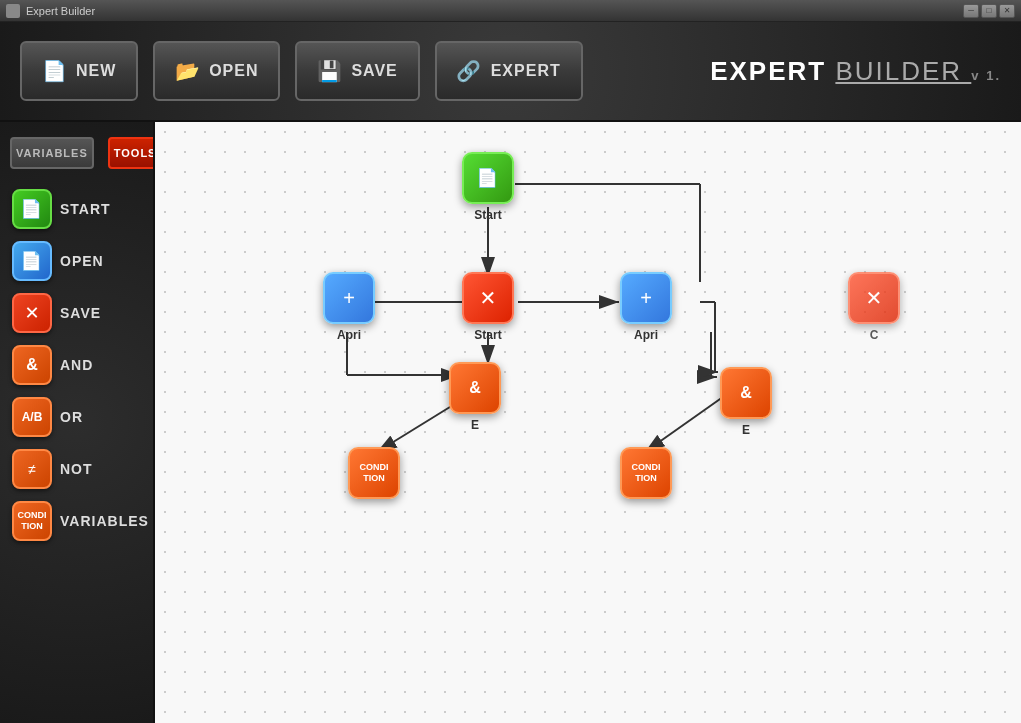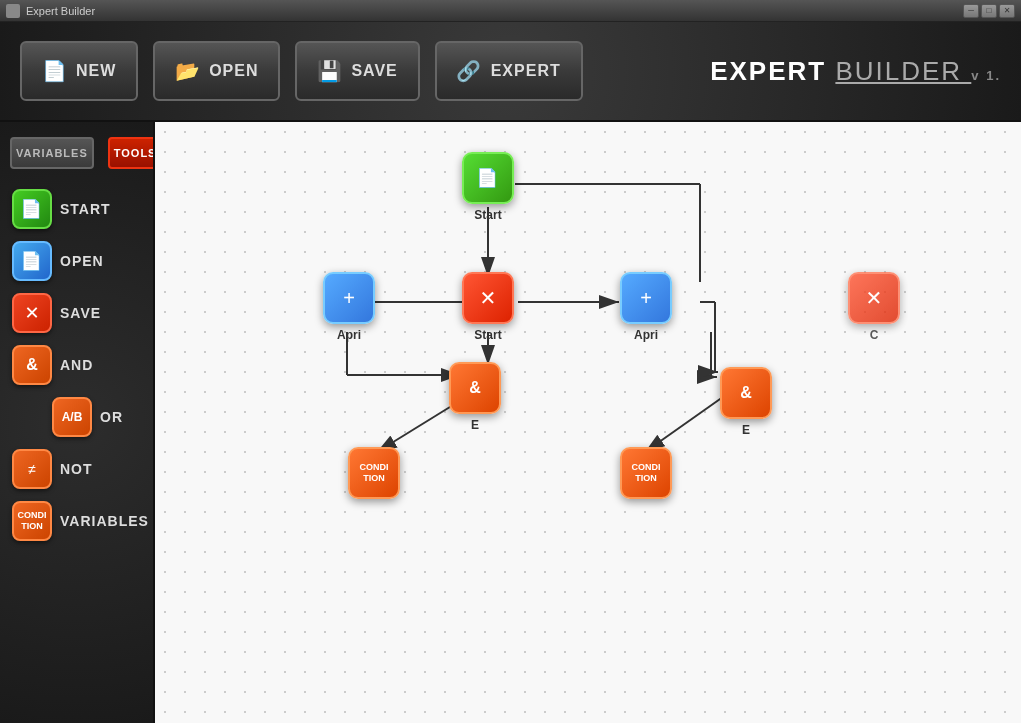--- a/index.html
+++ b/index.html
@@ -173,21 +173,20 @@
       background: linear-gradient(135deg, #ee4422, #cc2200);
       border: 2px solid #ff6644;
     }
     .icon-and {
       background: linear-gradient(135deg, #ee6622, #cc4400);
       border: 2px solid #ff8844;
     }
     .icon-or {
       background: linear-gradient(135deg, #ee6622, #cc4400);
       border: 2px solid #ff8844;
-      margin-left: 40px;
     }
     .icon-not {
       background: linear-gradient(135deg, #ee6622, #cc4400);
       border: 2px solid #ff8844;
     }
     .icon-condition {
       background: linear-gradient(135deg, #ee6622, #cc4400);
       border: 2px solid #ff8844;
       font-size: 9px;
       color: white;

